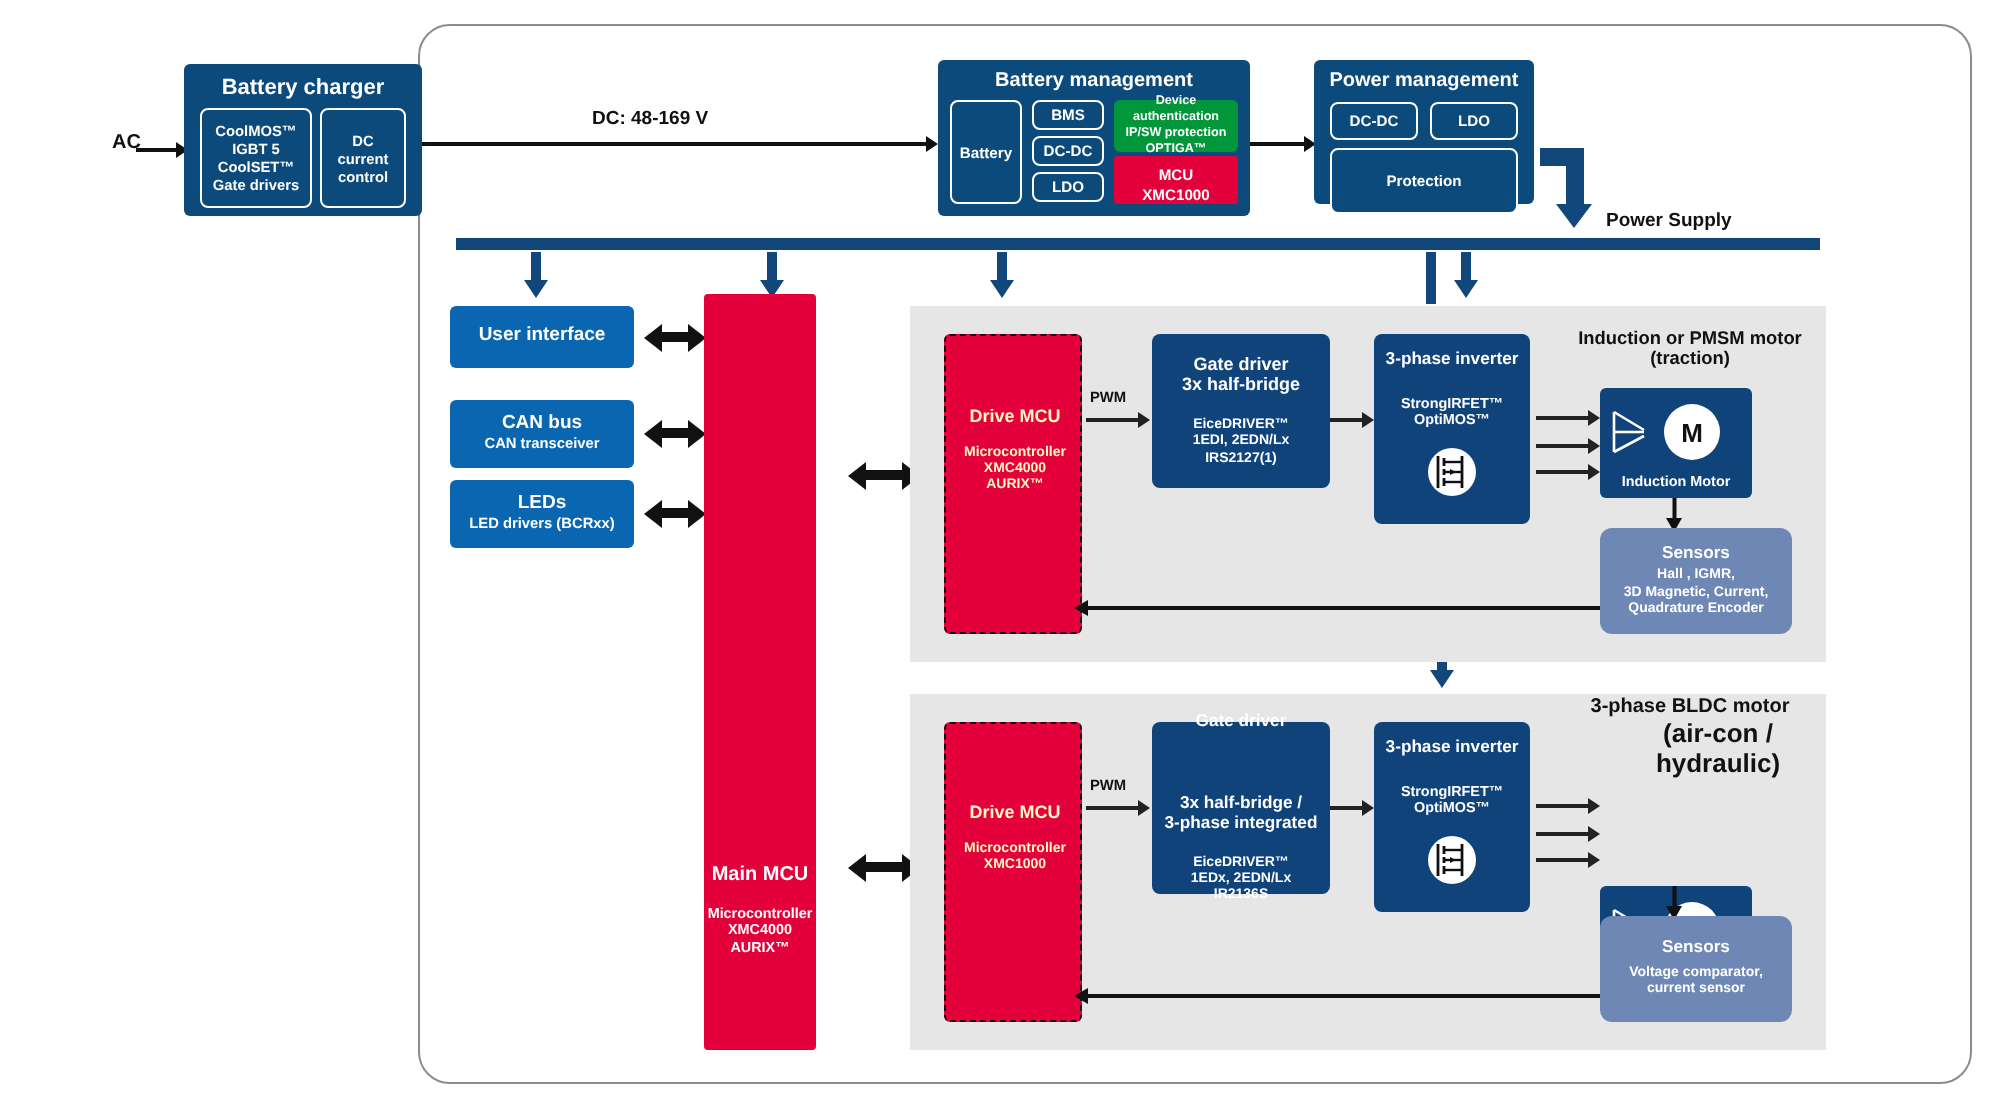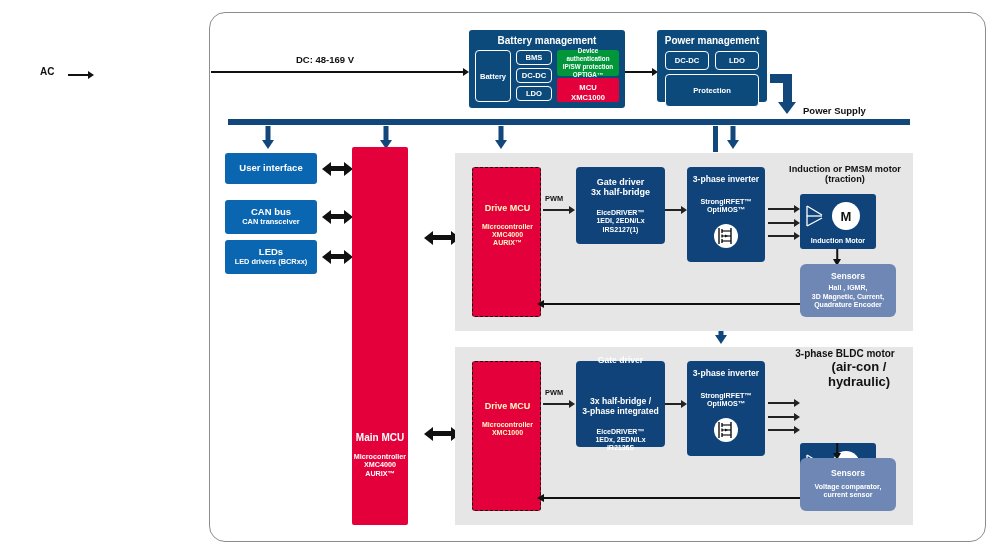--- a/index.html
+++ b/index.html
@@ -55,26 +55,40 @@
   
   .mosfet{position:absolute;border-radius:50%;background:#ffffff;display:flex;align-items:center;justify-content:center;}
 </style>
 </head>
 <body>
 
 <div id="stage">
 
   <div class="abs" id="outer-frame"></div>
 
-  <div class="abs lbl" style="left:40px;top:66px;font-size:10px;">AC</div>
+  <div class="abs lbl" style="left:56px;top:66px;font-size:10px;">AC</div>
   <div class="thin-arrow" style="left:68px;top:71px;width:26px;height:8px;">
     <div class="bar" style="height:2px;background:#111;"></div>
       <div class="rhead" style="border-left-color:#111;"></div>
   </div>
 
+  <div class="abs navy" style="left:92px;top:32px;width:119px;height:76px;">
+    <div class="abs ctr ttl" style="left:0;top:5px;width:119px;height:14px;font-size:11px;">Battery charger</div>
+    <div class="abs navy-inner ctr" style="left:8px;top:22px;width:56px;height:50px;font-size:7.4px;font-weight:bold;">
+      <div>CoolMOS™</div>
+      <div>IGBT 5</div>
+      <div>CoolSET™</div>
+      <div>Gate drivers</div>
+    </div>
+    <div class="abs navy-inner ctr" style="left:68px;top:22px;width:43px;height:50px;font-size:7.4px;font-weight:bold;">
+      <div>DC</div>
+      <div>current</div>
+      <div>control</div>
+    </div>
+  </div>
 
   <div class="abs lbl" style="left:296px;top:54px;font-size:9.5px;">DC: 48-169 V</div>
   <div class="thin-arrow" style="left:211px;top:68px;width:258px;height:8px;">
     <div class="bar" style="height:1.6px;background:#111;"></div>
       <div class="rhead" style="border-left-color:#111;"></div>
   </div>
 
   <div class="abs navy" style="left:469px;top:30px;width:156px;height:78px;">
     <div class="abs ctr ttl" style="left:0;top:4px;width:156px;height:13px;font-size:10px;">Battery management</div>
     <div class="abs navy-inner ctr" style="left:6px;top:20px;width:36px;height:52px;font-size:7.6px;font-weight:bold;">Battery</div>

